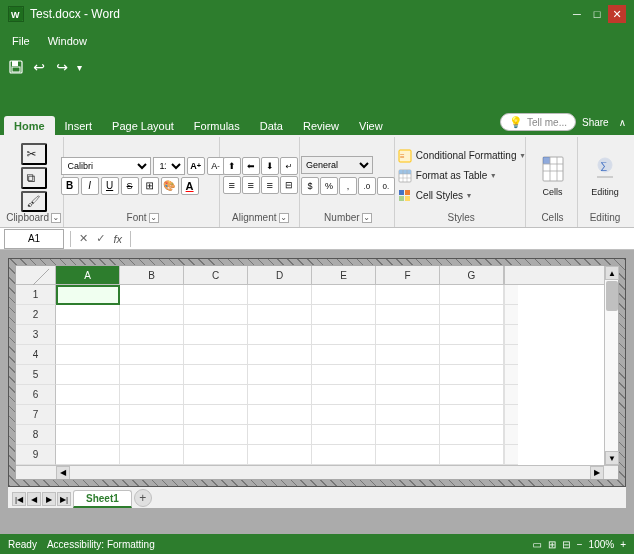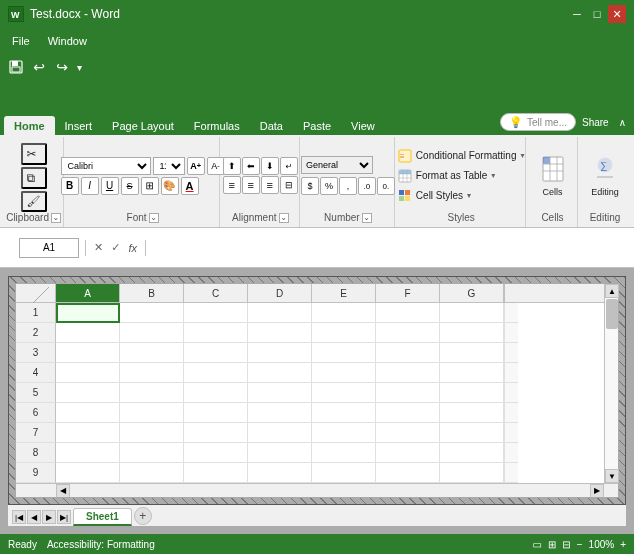--- a/index.html
+++ b/index.html
@@ -160,25 +160,25 @@
     }
 
     
     .editing-group-content {
       display: flex; flex-direction: column; align-items: center; gap: 2px;
     }
 
     
     .formula-bar {
       background: white;
-      height: 40px;
+      height: 22px;
       display: flex;
       align-items: center;
       border-bottom: 1px solid #c0c0c0;
-      padding: 0 19px;
+      padding: 0 4px;
       gap: 4px;
     }
     .cell-ref {
       width: 60px; height: 20px; border: 1px solid #aaa;
       font-size: 10px; padding: 0 4px; text-align: center;
     }
     .formula-divider { width: 1px; height: 16px; background: #c0c0c0; margin: 0 2px; }
     .formula-cancel, .formula-confirm, .formula-fx {
       font-size: 11px; color: #666; cursor: pointer; padding: 0 2px;
     }
@@ -383,21 +383,21 @@
     <span style="color:white; font-size:10px; cursor:pointer; margin-left:2px;">▾</span>
   </div>
 
   <div class="ribbon-tabs-row">
     <div class="ribbon-tabs-left">
       <div class="ribbon-tab active">Home</div>
       <div class="ribbon-tab">Insert</div>
       <div class="ribbon-tab">Page Layout</div>
       <div class="ribbon-tab">Formulas</div>
       <div class="ribbon-tab">Data</div>
-      <div class="ribbon-tab">Paste</div>
+      <div class="ribbon-tab">Review</div>
       <div class="ribbon-tab">View</div>
     </div>
     <div class="ribbon-tabs-right">
       <div class="tell-me-box">
         <span style="font-size:11px;">💡</span>
         <span>Tell me...</span>
       </div>
       <span class="share-label">Share</span>
       <span class="collapse-btn">∧</span>
     </div>

